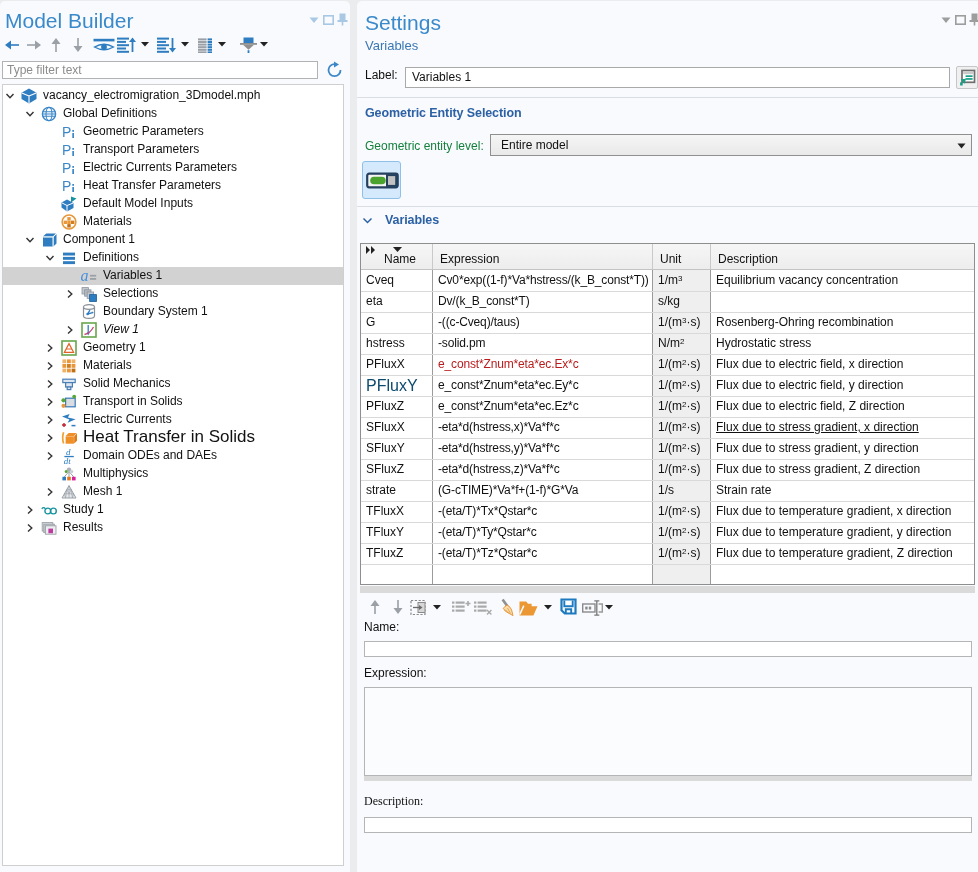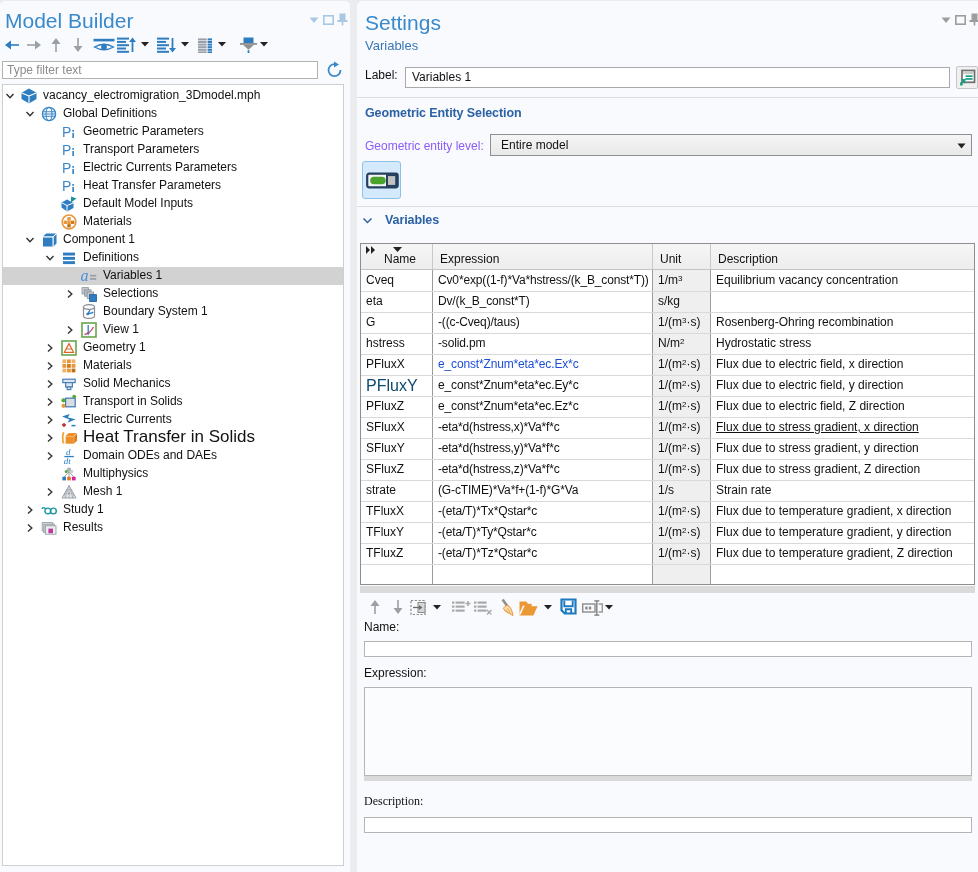--- a/index.html
+++ b/index.html
@@ -280,21 +280,21 @@
     </svg>
   </div>
 <div style="position:absolute;left:81px;top:322px;width:16px;height:16px;">
     <svg width="16" height="16" viewBox="0 0 16 16">
       <rect x="1" y="1" width="14" height="14" fill="#fff" stroke="#67a74c" stroke-width="1.6"></rect>
       <path d="M7.2,3 V11.5" stroke="#2e7dc1" stroke-width="1.3"></path>
       <polygon points="7.2,13.4 5.6,10.6 8.8,10.6" fill="#2e7dc1"></polygon>
       <path d="M3.5,12.5 Q9,11.5 12.5,5" stroke="#c2457c" stroke-width="1.3" fill="none"></path>
     </svg>
   </div>
-<div style="position:absolute;left:103px;top:320px;height:18px;line-height:18px;font-size:12px;color:#111;white-space:nowrap;">View 1</div>
+<div style="position:absolute;left:103px;top:320px;height:18px;line-height:18px;font-size:12px;color:#111;white-space:nowrap;font-style:italic;">View 1</div>
 <div style="position:absolute;left:45px;top:343px;width:10px;height:10px;">
     <svg width="10" height="10" viewBox="0 0 10 10">
       <path d="M3,1.5 L6.8,5 L3,8.5" fill="none" stroke="#333" stroke-width="1.4"></path>
     </svg>
   </div>
 <div style="position:absolute;left:61px;top:340px;width:16px;height:16px;">
     <svg width="16" height="16" viewBox="0 0 16 16">
       <rect x="1" y="1" width="14" height="14" fill="#fff" stroke="#67a74c" stroke-width="1.6"></rect>
       <path d="M3.4,12.3 L8,3.6 L12.6,12.3 Z" fill="none" stroke="#e06428" stroke-width="1.2"></path>
       <path d="M5.2,9 L11,9" stroke="#e06428" stroke-width="1"></path>
@@ -472,21 +472,21 @@
       <rect x="3" y="1.5" width="12.5" height="11.8" fill="#fff" stroke="#6e6e6e" stroke-width="1.7"></rect>
       <rect x="4.2" y="2.8" width="10.2" height="2.4" fill="#c9c9c9"></rect>
       <rect x="6.6" y="6.3" width="7" height="1.7" fill="#16a085"></rect>
       <rect x="6.6" y="9.1" width="7" height="1.7" fill="#16a085"></rect>
       <polygon points="7,9.7 1.7,10.3 5.6,14.7" fill="#16a085"></polygon>
       <rect x="1.1" y="13.3" width="2.6" height="3.2" fill="#16a085"></rect>
     </svg>
   </div>
 <div style="position:absolute;left:357px;top:97px;width:621px;height:1px;background:#dadde2;"></div>
 <div style="position:absolute;left:365px;top:106px;font-size:12.5px;font-weight:bold;color:#2c61a5;letter-spacing:-0.1px;">Geometric Entity Selection</div>
-<div style="position:absolute;left:365px;top:139px;font-size:12px;color:#8b5cf6;">Geometric entity level:</div>
+<div style="position:absolute;left:365px;top:139px;font-size:12px;color:#15803d;">Geometric entity level:</div>
 <div style="position:absolute;left:490px;top:134px;width:482px;height:22px;background:linear-gradient(#f5f5f5,#e9e9e9);border:1px solid #8f8f8f;box-sizing:border-box;"></div>
 <div style="position:absolute;left:501px;top:134px;height:22px;line-height:22px;font-size:12px;color:#111;">Entire model</div>
 <div style="position:absolute;left:957px;top:143px;">
     <svg width="9" height="6" viewBox="0 0 9 6">
       <polygon points="0.5,0.5 8.5,0.5 4.5,5.5" fill="#222"></polygon>
     </svg>
   </div>
 <div style="position:absolute;left:362px;top:161px;width:39px;height:38px;background:#d4e9fb;border:1px solid #8fc0e8;border-radius:3px;box-sizing:border-box;"></div>
 <div style="position:absolute;left:366px;top:172px;">
     <svg width="33" height="17" viewBox="0 0 33 17">
@@ -549,21 +549,21 @@
 <div style="position:absolute;left:658px;top:291px;width:51px;height:21px;line-height:21px;font-size:12px;color:#111;white-space:nowrap;overflow:hidden;">s/kg</div>
 <div style="position:absolute;left:366px;top:312px;width:65px;height:21px;line-height:21px;font-size:12px;color:#111;white-space:nowrap;overflow:hidden;">G</div>
 <div style="position:absolute;left:438px;top:312px;width:213px;height:21px;line-height:21px;font-size:12px;color:#111;white-space:nowrap;overflow:hidden;letter-spacing:-0.15px;">-((c-Cveq)/taus)</div>
 <div style="position:absolute;left:658px;top:312px;width:51px;height:21px;line-height:21px;font-size:12px;color:#111;white-space:nowrap;overflow:hidden;">1/(m<sup>3</sup>·s)</div>
 <div style="position:absolute;left:716px;top:312px;width:258px;height:21px;line-height:21px;font-size:12px;color:#111;white-space:nowrap;overflow:hidden;">Rosenberg-Ohring recombination</div>
 <div style="position:absolute;left:366px;top:333px;width:65px;height:21px;line-height:21px;font-size:12px;color:#111;white-space:nowrap;overflow:hidden;">hstress</div>
 <div style="position:absolute;left:438px;top:333px;width:213px;height:21px;line-height:21px;font-size:12px;color:#111;white-space:nowrap;overflow:hidden;letter-spacing:-0.15px;">-solid.pm</div>
 <div style="position:absolute;left:658px;top:333px;width:51px;height:21px;line-height:21px;font-size:12px;color:#111;white-space:nowrap;overflow:hidden;">N/m<sup>2</sup></div>
 <div style="position:absolute;left:716px;top:333px;width:258px;height:21px;line-height:21px;font-size:12px;color:#111;white-space:nowrap;overflow:hidden;">Hydrostatic stress</div>
 <div style="position:absolute;left:366px;top:354px;width:65px;height:21px;line-height:21px;font-size:12px;color:#111;white-space:nowrap;overflow:hidden;">PFluxX</div>
-<div style="position:absolute;left:438px;top:354px;width:213px;height:21px;line-height:21px;font-size:12px;color:#1d4ed8;white-space:nowrap;overflow:hidden;letter-spacing:-0.15px;">e_const*Znum*eta*ec.Ex*c</div>
+<div style="position:absolute;left:438px;top:354px;width:213px;height:21px;line-height:21px;font-size:12px;color:#b91c1c;white-space:nowrap;overflow:hidden;letter-spacing:-0.15px;">e_const*Znum*eta*ec.Ex*c</div>
 <div style="position:absolute;left:658px;top:354px;width:51px;height:21px;line-height:21px;font-size:12px;color:#111;white-space:nowrap;overflow:hidden;">1/(m<sup>2</sup>·s)</div>
 <div style="position:absolute;left:716px;top:354px;width:258px;height:21px;line-height:21px;font-size:12px;color:#111;white-space:nowrap;overflow:hidden;">Flux due to electric field, x direction</div>
 <div style="position:absolute;left:366px;top:375px;width:65px;height:21px;line-height:21px;font-size:16px;color:#0c4a6e;white-space:nowrap;overflow:hidden;">PFluxY</div>
 <div style="position:absolute;left:438px;top:375px;width:213px;height:21px;line-height:21px;font-size:12px;color:#111;white-space:nowrap;overflow:hidden;letter-spacing:-0.15px;">e_const*Znum*eta*ec.Ey*c</div>
 <div style="position:absolute;left:658px;top:375px;width:51px;height:21px;line-height:21px;font-size:12px;color:#111;white-space:nowrap;overflow:hidden;">1/(m<sup>2</sup>·s)</div>
 <div style="position:absolute;left:716px;top:375px;width:258px;height:21px;line-height:21px;font-size:12px;color:#111;white-space:nowrap;overflow:hidden;">Flux due to electric field, y direction</div>
 <div style="position:absolute;left:366px;top:396px;width:65px;height:21px;line-height:21px;font-size:12px;color:#111;white-space:nowrap;overflow:hidden;">PFluxZ</div>
 <div style="position:absolute;left:438px;top:396px;width:213px;height:21px;line-height:21px;font-size:12px;color:#111;white-space:nowrap;overflow:hidden;letter-spacing:-0.15px;">e_const*Znum*eta*ec.Ez*c</div>
 <div style="position:absolute;left:658px;top:396px;width:51px;height:21px;line-height:21px;font-size:12px;color:#111;white-space:nowrap;overflow:hidden;">1/(m<sup>2</sup>·s)</div>
 <div style="position:absolute;left:716px;top:396px;width:258px;height:21px;line-height:21px;font-size:12px;color:#111;white-space:nowrap;overflow:hidden;">Flux due to electric field, Z direction</div>

